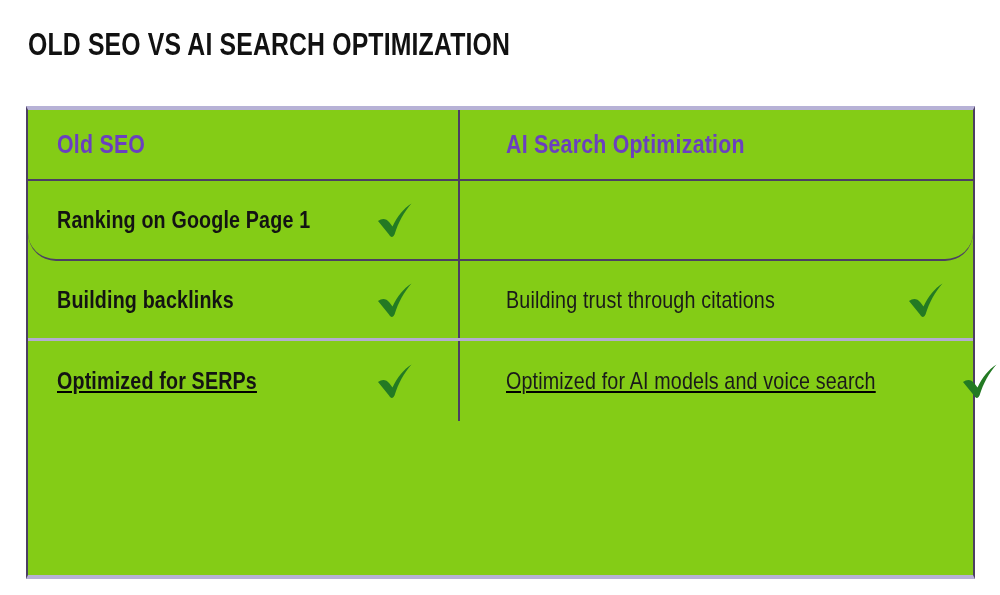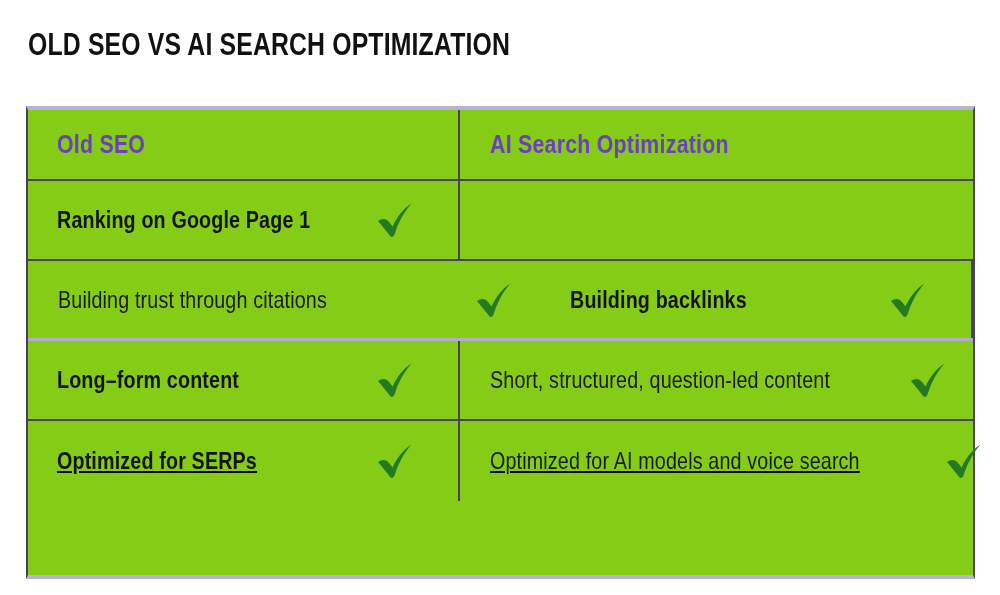--- a/index.html
+++ b/index.html
@@ -65,20 +65,21 @@
 
   .data-row {
     height: 80px;
   }
 
   .div-light {
     border-bottom: 3px solid #b4accf;
   }
   .div-dark {
     border-bottom: 2px solid #4c3f63;
+    border-radius: 28px;
   }
   .div-none {
     border-bottom: none;
     text-decoration: underline;
   }
 
   .cell {
     display: flex;
     align-items: center;
     box-sizing: border-box;
@@ -88,21 +89,21 @@
   .cell-left {
     width: 432px;
     flex: 0 0 432px;
     border-right: 2px solid #4c3f63;
     padding-left: 29px;
     padding-right: 16px;
   }
 
   .cell-right {
     flex: 1 1 auto;
-    padding-left: 30px;
+    padding-left: 46px;
     padding-right: 14px;
   }
 
   .cell-text {
     flex: 1 1 auto;
     font-family: "Liberation Sans", sans-serif;
     transform: scaleX(0.82);
     transform-origin: left center;
     white-space: nowrap;
   }
@@ -165,56 +166,38 @@
         <span class="cell-text left-text">Ranking on Google Page 1</span>
         <span class="check-wrap check-left">
           <svg width="40" height="38" viewBox="0 0 40 38">
               <path d="M3 20 C7 17 11 17 14.5 21.5 L17.5 25.5 C22 16 28.5 7.5 36.5 2.5 C29 11 23.5 21 19.5 33.5 C18 37 15.5 36.5 14 33.5 Z" fill="#237a23"></path>
             </svg>
         </span>
       </div>
     </div>
 
     <div class="table-row data-row div-light">
+      <div class="cell cell-left">
+        <span class="cell-text left-text">Building backlinks</span>
+        <span class="check-wrap check-left">
+          <svg width="40" height="38" viewBox="0 0 40 38">
+              <path d="M3 20 C7 17 11 17 14.5 21.5 L17.5 25.5 C22 16 28.5 7.5 36.5 2.5 C29 11 23.5 21 19.5 33.5 C18 37 15.5 36.5 14 33.5 Z" fill="#237a23"></path>
+            </svg>
+        </span>
+      </div>
       <div class="cell cell-right">
         <span class="cell-text right-text">Building trust through citations</span>
         <span class="check-wrap check-right">
           <svg width="40" height="38" viewBox="0 0 40 38">
               <path d="M3 20 C7 17 11 17 14.5 21.5 L17.5 25.5 C22 16 28.5 7.5 36.5 2.5 C29 11 23.5 21 19.5 33.5 C18 37 15.5 36.5 14 33.5 Z" fill="#237a23"></path>
             </svg>
         </span>
       </div>
-      <div class="cell cell-left">
-        <span class="cell-text left-text">Building backlinks</span>
-        <span class="check-wrap check-left">
-          <svg width="40" height="38" viewBox="0 0 40 38">
-              <path d="M3 20 C7 17 11 17 14.5 21.5 L17.5 25.5 C22 16 28.5 7.5 36.5 2.5 C29 11 23.5 21 19.5 33.5 C18 37 15.5 36.5 14 33.5 Z" fill="#237a23"></path>
-            </svg>
-        </span>
-      </div>
-    </div>
-
-    <div class="table-row data-row div-dark">
-      <div class="cell cell-left">
-        <span class="cell-text left-text">Long–form content</span>
-        <span class="check-wrap check-left">
-          <svg width="40" height="38" viewBox="0 0 40 38">
-              <path d="M3 20 C7 17 11 17 14.5 21.5 L17.5 25.5 C22 16 28.5 7.5 36.5 2.5 C29 11 23.5 21 19.5 33.5 C18 37 15.5 36.5 14 33.5 Z" fill="#237a23"></path>
-            </svg>
-        </span>
-      </div>
-      <div class="cell cell-right">
-        <span class="cell-text right-text">Short, structured, question-led content</span>
-        <span class="check-wrap check-right">
-          <svg width="40" height="38" viewBox="0 0 40 38">
-              <path d="M3 20 C7 17 11 17 14.5 21.5 L17.5 25.5 C22 16 28.5 7.5 36.5 2.5 C29 11 23.5 21 19.5 33.5 C18 37 15.5 36.5 14 33.5 Z" fill="#237a23"></path>
-            </svg>
-        </span>
-      </div>
-    </div>
+    </div>
+
 
     <div class="table-row data-row div-none">
       <div class="cell cell-left">
         <span class="cell-text left-text">Optimized for SERPs</span>
         <span class="check-wrap check-left">
           <svg width="40" height="38" viewBox="0 0 40 38">
               <path d="M3 20 C7 17 11 17 14.5 21.5 L17.5 25.5 C22 16 28.5 7.5 36.5 2.5 C29 11 23.5 21 19.5 33.5 C18 37 15.5 36.5 14 33.5 Z" fill="#237a23"></path>
             </svg>
         </span>
       </div>

